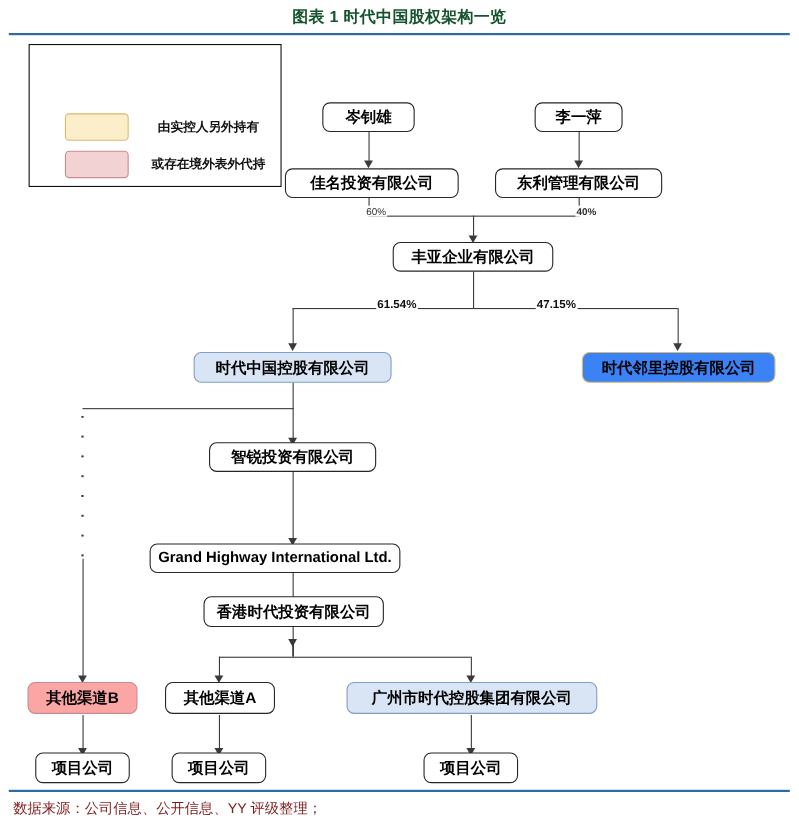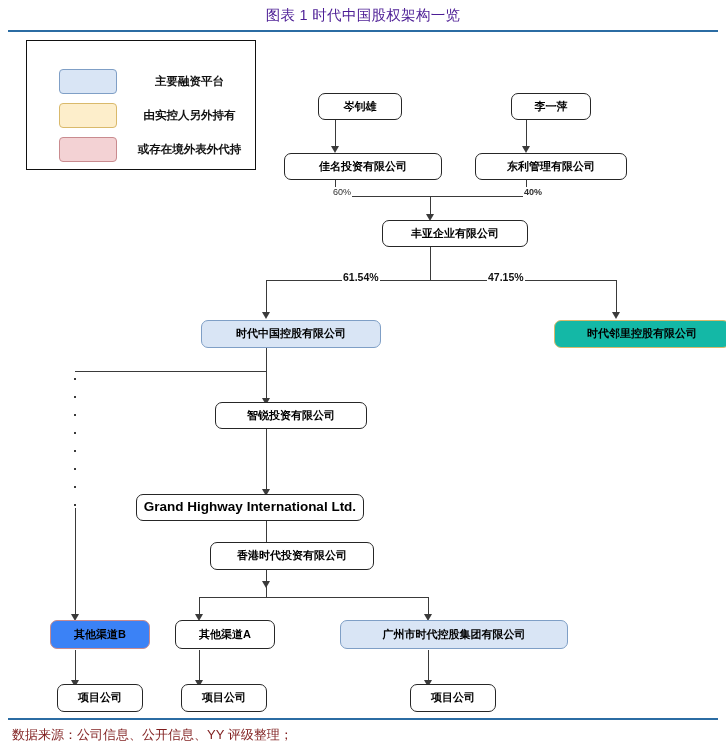--- a/index.html
+++ b/index.html
@@ -14,22 +14,22 @@
     font-family: "Liberation Sans", "DejaVu Sans", sans-serif;
     overflow: hidden;
   }
   #chart-title {
     position: absolute;
     left: 0;
     top: 6px;
     width: 726px;
     text-align: center;
     font-size: 14.5px;
-    font-weight: normal;
-    color: #4c1d95;
+    font-weight: bold;
+    color: #14532d;
     letter-spacing: 0.3px;
   }
   #title-rule {
     position: absolute;
     left: 8px;
     top: 30px;
     width: 710px;
     height: 2px;
     background: #2b6ca3;
   }
@@ -107,21 +107,21 @@
     background: #ffffff;
     color: #000;
     font-weight: bold;
     display: flex;
     align-items: center;
     justify-content: center;
     text-align: center;
     line-height: 1.05;
     white-space: nowrap;
   }
-  .node.cn { font-size: 11px; margin-left: 25px; }
+  .node.cn { font-size: 14px; }
   .node.en { font-size: 13.5px; }
 
   
   .vline, .hline {
     position: absolute;
     background: #3a3a3a;
   }
   .vline { width: 1.4px; }
   .hline { height: 1.4px; }
   .dotline {
@@ -153,24 +153,20 @@
     color: #111;
   }
 </style>
 </head>
 <body>
 
 <div id="chart-title">图表 1 时代中国股权架构一览</div>
 <div id="title-rule"></div>
 
 <div id="legend-box">
-  <div class="legend-row" style="top:28px;">
-    <div class="legend-swatch" style="background:#d9e5f5;border:1.5px solid #7f9fc6;"></div>
-    <div class="legend-label">主要融资平台</div>
-  </div>
   <div class="legend-row" style="top:62px;">
     <div class="legend-swatch" style="background:#fdeecb;border:1.5px solid #d9b96b;"></div>
     <div class="legend-label">由实控人另外持有</div>
   </div>
   <div class="legend-row" style="top:96px;">
     <div class="legend-swatch" style="background:#f3d2d4;border:1.5px solid #c98b8f;"></div>
     <div class="legend-label">或存在境外表外代持</div>
   </div>
 </div>
 
@@ -234,29 +230,29 @@
 
 <div class="node cn" style="left:293px; top:93px; width:84px; height:27px;">岑钊雄</div>
 <div class="node cn" style="left:486px; top:93px; width:80px; height:27px;">李一萍</div>
 
 <div class="node cn" style="left:259px; top:153px; width:158px; height:27px;">佳名投资有限公司</div>
 <div class="node cn" style="left:450px; top:153px; width:152px; height:27px;">东利管理有限公司</div>
 
 <div class="node cn" style="left:357px; top:220px; width:146px; height:27px;">丰亚企业有限公司</div>
 
 <div class="node cn" style="left:176px; top:320px; width:180px; height:28px; background:#d9e5f5; border-color:#7f9fc6;">时代中国控股有限公司</div>
-<div class="node cn" style="left:529px; top:320px; width:176px; height:28px; background:#14b8a6; border-color:#d9b96b;">时代邻里控股有限公司</div>
+<div class="node cn" style="left:529px; top:320px; width:176px; height:28px; background:#3b82f6; border-color:#d9b96b;">时代邻里控股有限公司</div>
 
 <div class="node cn" style="left:190px; top:402px; width:152px; height:27px;">智锐投资有限公司</div>
 
 <div class="node en" style="left:136px; top:494px; width:228px; height:27px;">Grand Highway International Ltd.</div>
 
 <div class="node cn" style="left:185px; top:542px; width:164px; height:28px;">香港时代投资有限公司</div>
 
-<div class="node cn" style="left:25px; top:620px; width:100px; height:29px; background:#3b82f6; border-color:#c98b8f;">其他渠道B</div>
+<div class="node cn" style="left:25px; top:620px; width:100px; height:29px; background:#fca5a5; border-color:#c98b8f;">其他渠道B</div>
 <div class="node cn" style="left:150px; top:620px; width:100px; height:29px;">其他渠道A</div>
 <div class="node cn" style="left:315px; top:620px; width:228px; height:29px; background:#d9e5f5; border-color:#7f9fc6;">广州市时代控股集团有限公司</div>
 
 <div class="node cn" style="left:32px; top:684px; width:86px; height:28px;">项目公司</div>
 <div class="node cn" style="left:156px; top:684px; width:86px; height:28px;">项目公司</div>
 <div class="node cn" style="left:385px; top:684px; width:86px; height:28px;">项目公司</div>
 
 <div id="footer-rule"></div>
 <div id="footer-note">数据来源：公司信息、公开信息、YY 评级整理；</div>
 

